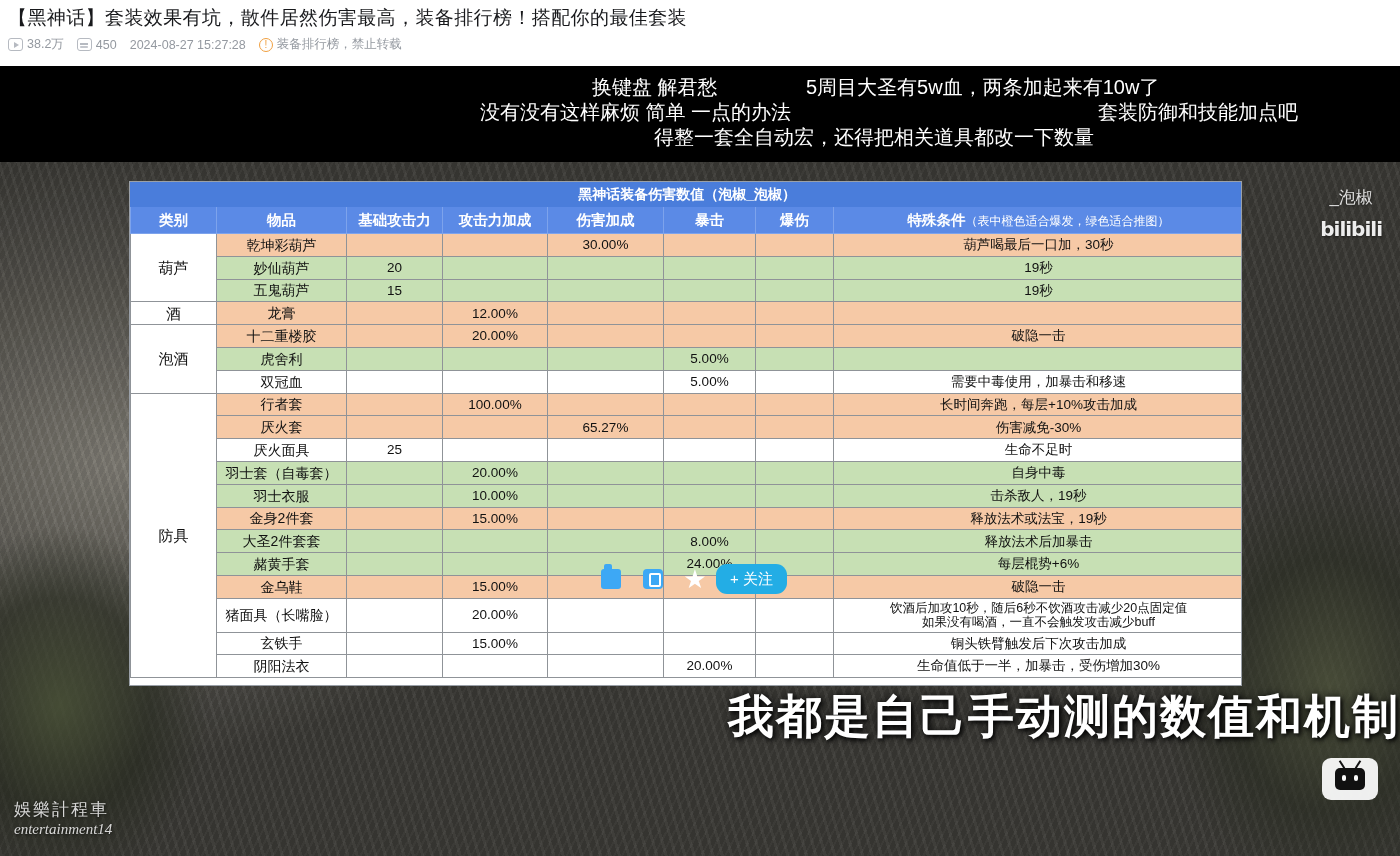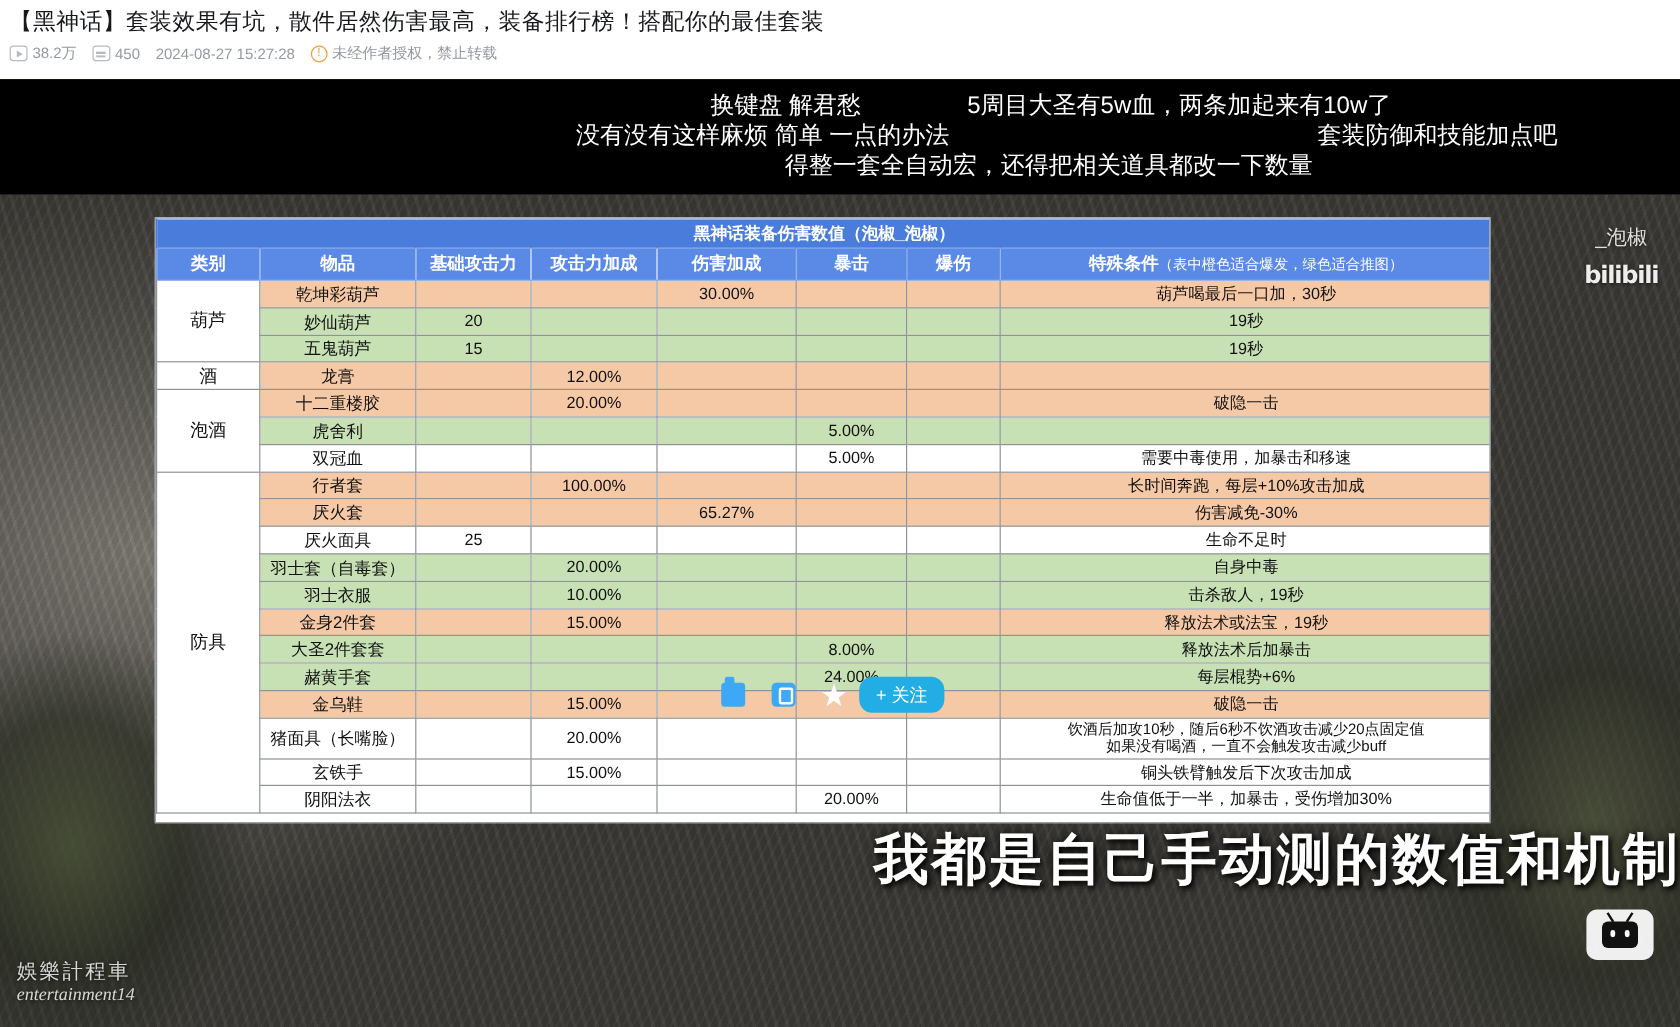--- a/index.html
+++ b/index.html
@@ -222,21 +222,21 @@
         <span class="meta-ico play"></span>
         <span>38.2万</span>
       </span>
       <span class="meta-item">
         <span class="meta-ico danmu"></span>
         <span>450</span>
       </span>
       <span>2024-08-27 15:27:28</span>
       <span class="copyright">
         <span class="copy-badge">!</span>
-        <span>未经作者授权，禁止转载</span>
+        <span>装备排行榜，禁止转载</span>
       </span>
     </div>
   </div>
 
   <div class="player">
     <div class="bg-sky"></div>
     <div class="bg-rock"></div>
     <div class="veg-left"></div>
     <div class="veg-right"></div>
     <div class="letterbox-top"></div>

